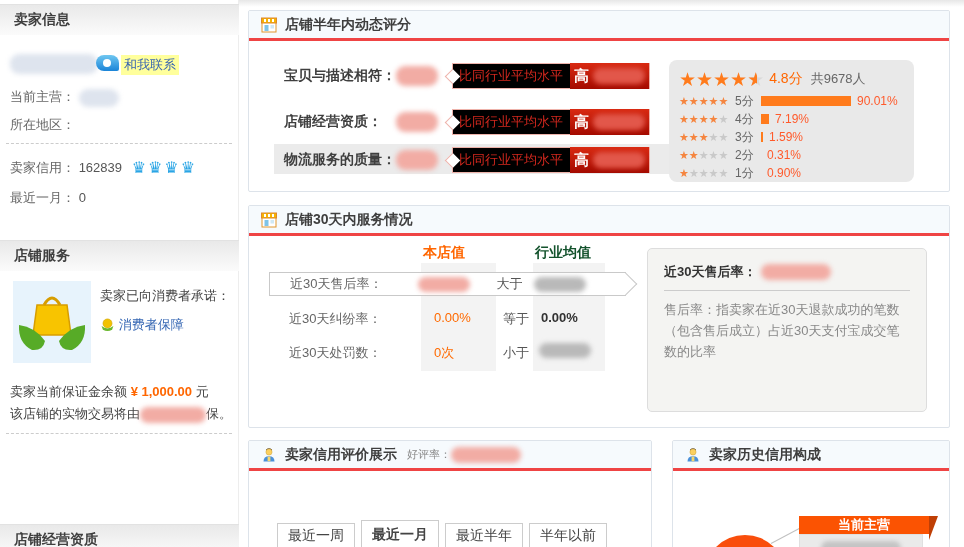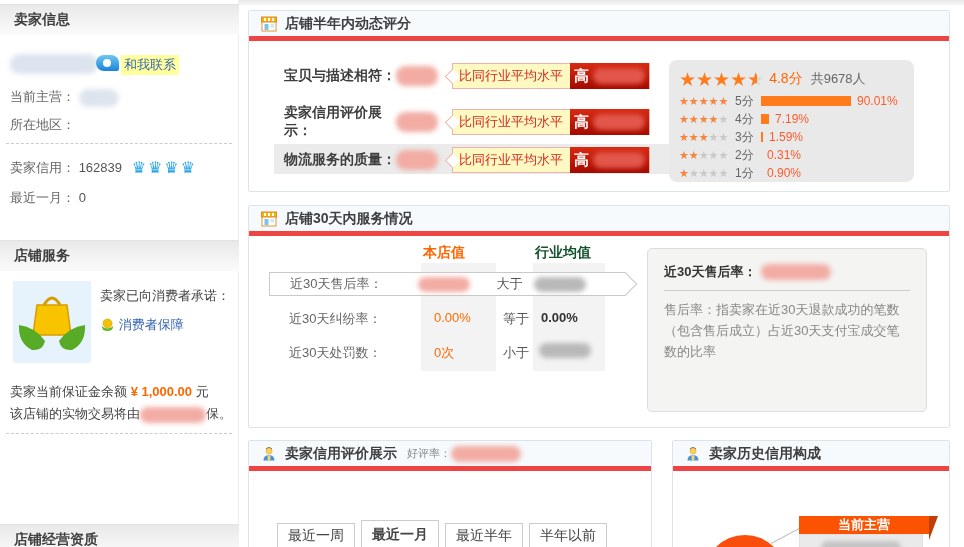--- a/index.html
+++ b/index.html
@@ -33,30 +33,30 @@
   .crowns { color:#2aa5e5; font-size:16px; letter-spacing:2px; margin-left:6px; vertical-align:-1px; }
   .svc-img { position:absolute; left:13px; top:281px; width:78px; height:82px; }
   .link { color:#3566b3; text-decoration:none; }
   .side-p { position:absolute; left:10px; width:224px; font-size:13px; color:#444; line-height:22px; }
   .money { color:#ff6600; font-weight:bold; }
   .play-ic { display:inline-block; width:13px; height:13px; border:1px solid #a9bed5;
     font-size:9px; line-height:11px; text-align:center; color:#6f94bd; vertical-align:-2px; }
 
   
   .panel { position:absolute; background:#fff; border:1px solid #dde3ea; border-radius:2px; overflow:hidden; }
-  .panel-h { height:30px; background:#f6fafd; border-bottom:5px solid #ef4444;
+  .panel-h { height:30px; background:#f6fafd; border-bottom:3px solid #ef4444;
     display:flex; align-items:center; padding-left:12px; font-size:14px; font-weight:bold; color:#3f3f3f; }
   .panel-h .ttl { margin-left:8px; }
   .p-body { position:relative; }
 
   
   .row3-strip { position:absolute; left:25px; top:103px; width:398px; height:30px; background:#ebebeb; }
   .d-row { position:absolute; left:35px; height:28px; display:flex; align-items:center; }
   .d-row .lbl { font-size:14px; font-weight:bold; color:#3f3f3f; width:112px; }
-  .callout { position:relative; margin-left:14px; width:198px; height:26px; background:#fef9c3;
+  .callout { position:relative; margin-left:14px; width:198px; height:26px; background:#000000;
     border:1px solid #eeb3ab; display:flex; align-items:center; }
   .callout::before { content:""; position:absolute; left:-6px; top:7px; width:10px; height:10px;
     background:#fff; border-left:1px solid #eeb3ab; border-bottom:1px solid #eeb3ab;
     transform:rotate(45deg); }
   .callout .ctext { padding:0 6px; color:#d5281e; font-size:13px; white-space:nowrap; }
   .badge { margin-left:auto; height:26px; display:flex; align-items:center;
     background:linear-gradient(#d92a12,#a40a00); color:#fff; font-size:15px; font-weight:bold;
     padding:0 4px; }
   .rating-box { position:absolute; left:420px; top:19px; width:245px; height:122px;
     background:#e9e9e9; border-radius:8px; padding:7px 10px; }
@@ -208,21 +208,21 @@
         <div class="callout">
           <span class="ctext">比同行业平均水平</span>
           <span class="badge">
             <span>高</span>
             <span class="blur dark-red" style="width:52px;height:16px;margin-left:4px"></span>
           </span>
         </div>
       </div>
 
       <div class="d-row" style="top:67px">
-        <span class="lbl">卖家信用评价展示：</span>
+        <span class="lbl">店铺经营资质：</span>
         <span class="blur pink" style="width:42px;height:20px"></span>
         <div class="callout">
           <span class="ctext">比同行业平均水平</span>
           <span class="badge">
             <span>高</span>
             <span class="blur dark-red" style="width:52px;height:16px;margin-left:4px"></span>
           </span>
         </div>
       </div>
 

